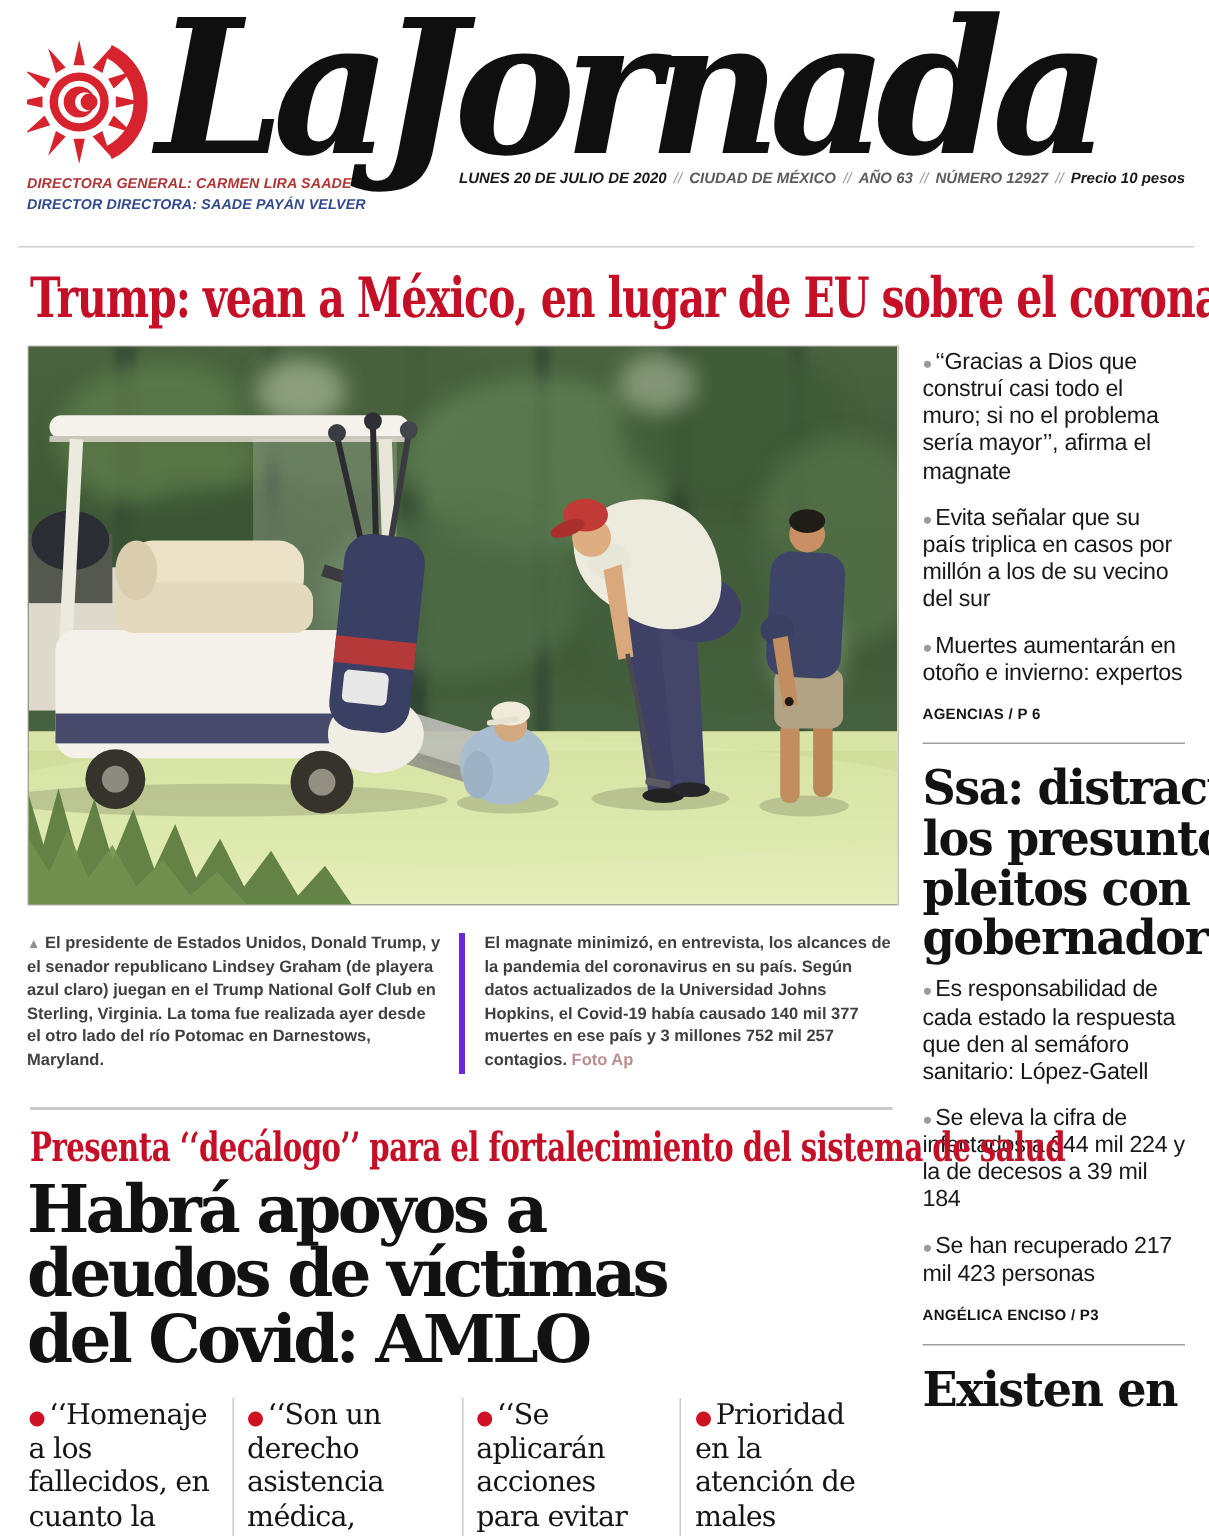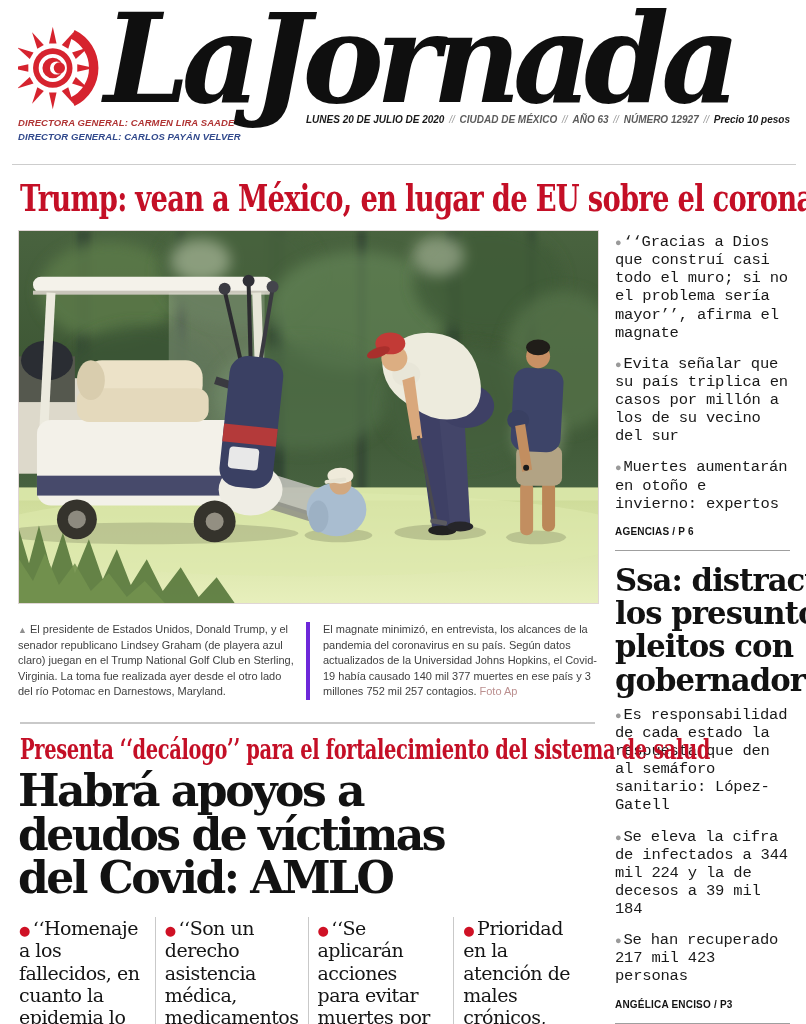--- a/index.html
+++ b/index.html
@@ -30,42 +30,42 @@
   .cols{display:flex;gap:16px;}
   .main-col{width:581px;flex:none;}
   .side-col{flex:1;min-width:0;padding-top:3px;}
 
   
   .photo{height:374px;overflow:hidden;background:#44603e;border:1px solid #e0d6d6;box-sizing:border-box;}
   .photo svg{display:block;width:100%;height:100%;}
 
   
   .captions{display:flex;margin-top:7px;align-items:stretch;}
-  .cap{font-size:11px;font-weight:normal;color:#3f3f3f;line-height:1.42;}
+  .cap{font-size:11px;font-weight:bold;color:#3f3f3f;line-height:1.42;}
   .cap-left{width:288px;padding-right:12px;box-sizing:border-box;}
   .cap-right{flex:1;padding-left:13px;border-left:4px solid #6d28d9;}
   .cap-marker{color:#8f8f8f;font-size:9px;}
   .credit{color:#bb8f8f;}
 
   .mid-rule{border:none;border-top:2px solid #c9c9c9;margin:11px 4px 0 2px;}
 
   .kicker{margin:10px 0 2px 2px;font-family:"DejaVu Serif",serif;font-weight:bold;font-size:27px;
           color:#c40f26;white-space:nowrap;letter-spacing:-.5px;transform:scaleX(.72);transform-origin:left center;}
   .main-headline{margin-top:4px;font-family:"DejaVu Serif",serif;font-weight:bold;font-size:44px;
                  line-height:.99;letter-spacing:-2.5px;color:#121212;}
   .main-headline div{white-space:nowrap;}
 
   .story-bullets{display:flex;margin-top:17px;}
   .sb{flex:1;padding:0 9px;border-left:1px solid #c9c9c9;font-family:"DejaVu Serif",serif;
       font-size:19px;line-height:1.18;letter-spacing:-.5px;color:#151515;}
   .sb:first-child{border-left:none;padding-left:1px;}
   .dot-red{color:#cf1125;font-size:13px;margin-right:3px;}
 
   
-  .side-bullet{margin:0 0 13px 0;font-family:Liberation Mono, monospace;font-size:15.5px;line-height:1.17;
+  .side-bullet{margin:0 0 13px 0;font-family:Liberation Sans, sans-serif;font-size:15.5px;line-height:1.17;
                letter-spacing:-.2px;color:#191919;}
   .dot-gray{color:#9a9a9a;font-size:11px;margin-right:2px;}
   .side-byline{margin:1px 0 0 0;font-size:10px;font-weight:bold;letter-spacing:.2px;}
   .side-rule{border:none;border-top:1px solid #9f9f9f;margin:13px 0;}
   .side-head{margin:0 0 9px 0;font-family:"DejaVu Serif",serif;font-weight:bold;font-size:32px;
              line-height:1.04;letter-spacing:-1px;color:#121212;}
   .side-head div{white-space:nowrap;transform:scaleX(.96);transform-origin:left center;}
 </style>
 </head>
 <body>
@@ -94,21 +94,21 @@
       <circle cx="37" cy="52" r="13" fill="none" stroke="#ffffff" stroke-width="4"></circle>
       <circle cx="41" cy="52" r="7" fill="#ffffff"></circle>
       <circle cx="44" cy="52" r="6" fill="#d6232e"></circle>
       <path d="M 58 16 A 40 40 0 0 1 58 88" fill="none" stroke="#d6232e" stroke-width="10"></path>
     </svg>
 
     <div class="wordmark">LaJornada</div>
 
     <div class="staff">
       <div class="staff-l1"><span>DIRECTORA GENERAL:</span><span> CARMEN LIRA SAADE</span></div>
-      <div class="staff-l2"><span>DIRECTOR GENERAL:</span><span> CARLOS PAYÁN VELVER</span></div>
+      <div class="staff-l2"><span>DIRECTOR DIRECTORA:</span><span> SAADE PAYÁN VELVER</span></div>
     </div>
 
     <div class="dateline">
       <span class="dl-strong">LUNES 20 DE JULIO DE 2020</span>
       <span class="dl-sep">//</span>
       <span class="dl-mid">CIUDAD DE MÉXICO</span>
       <span class="dl-sep">//</span>
       <span class="dl-mid">AÑO 63</span>
       <span class="dl-sep">//</span>
       <span class="dl-mid">NÚMERO 12927</span>

